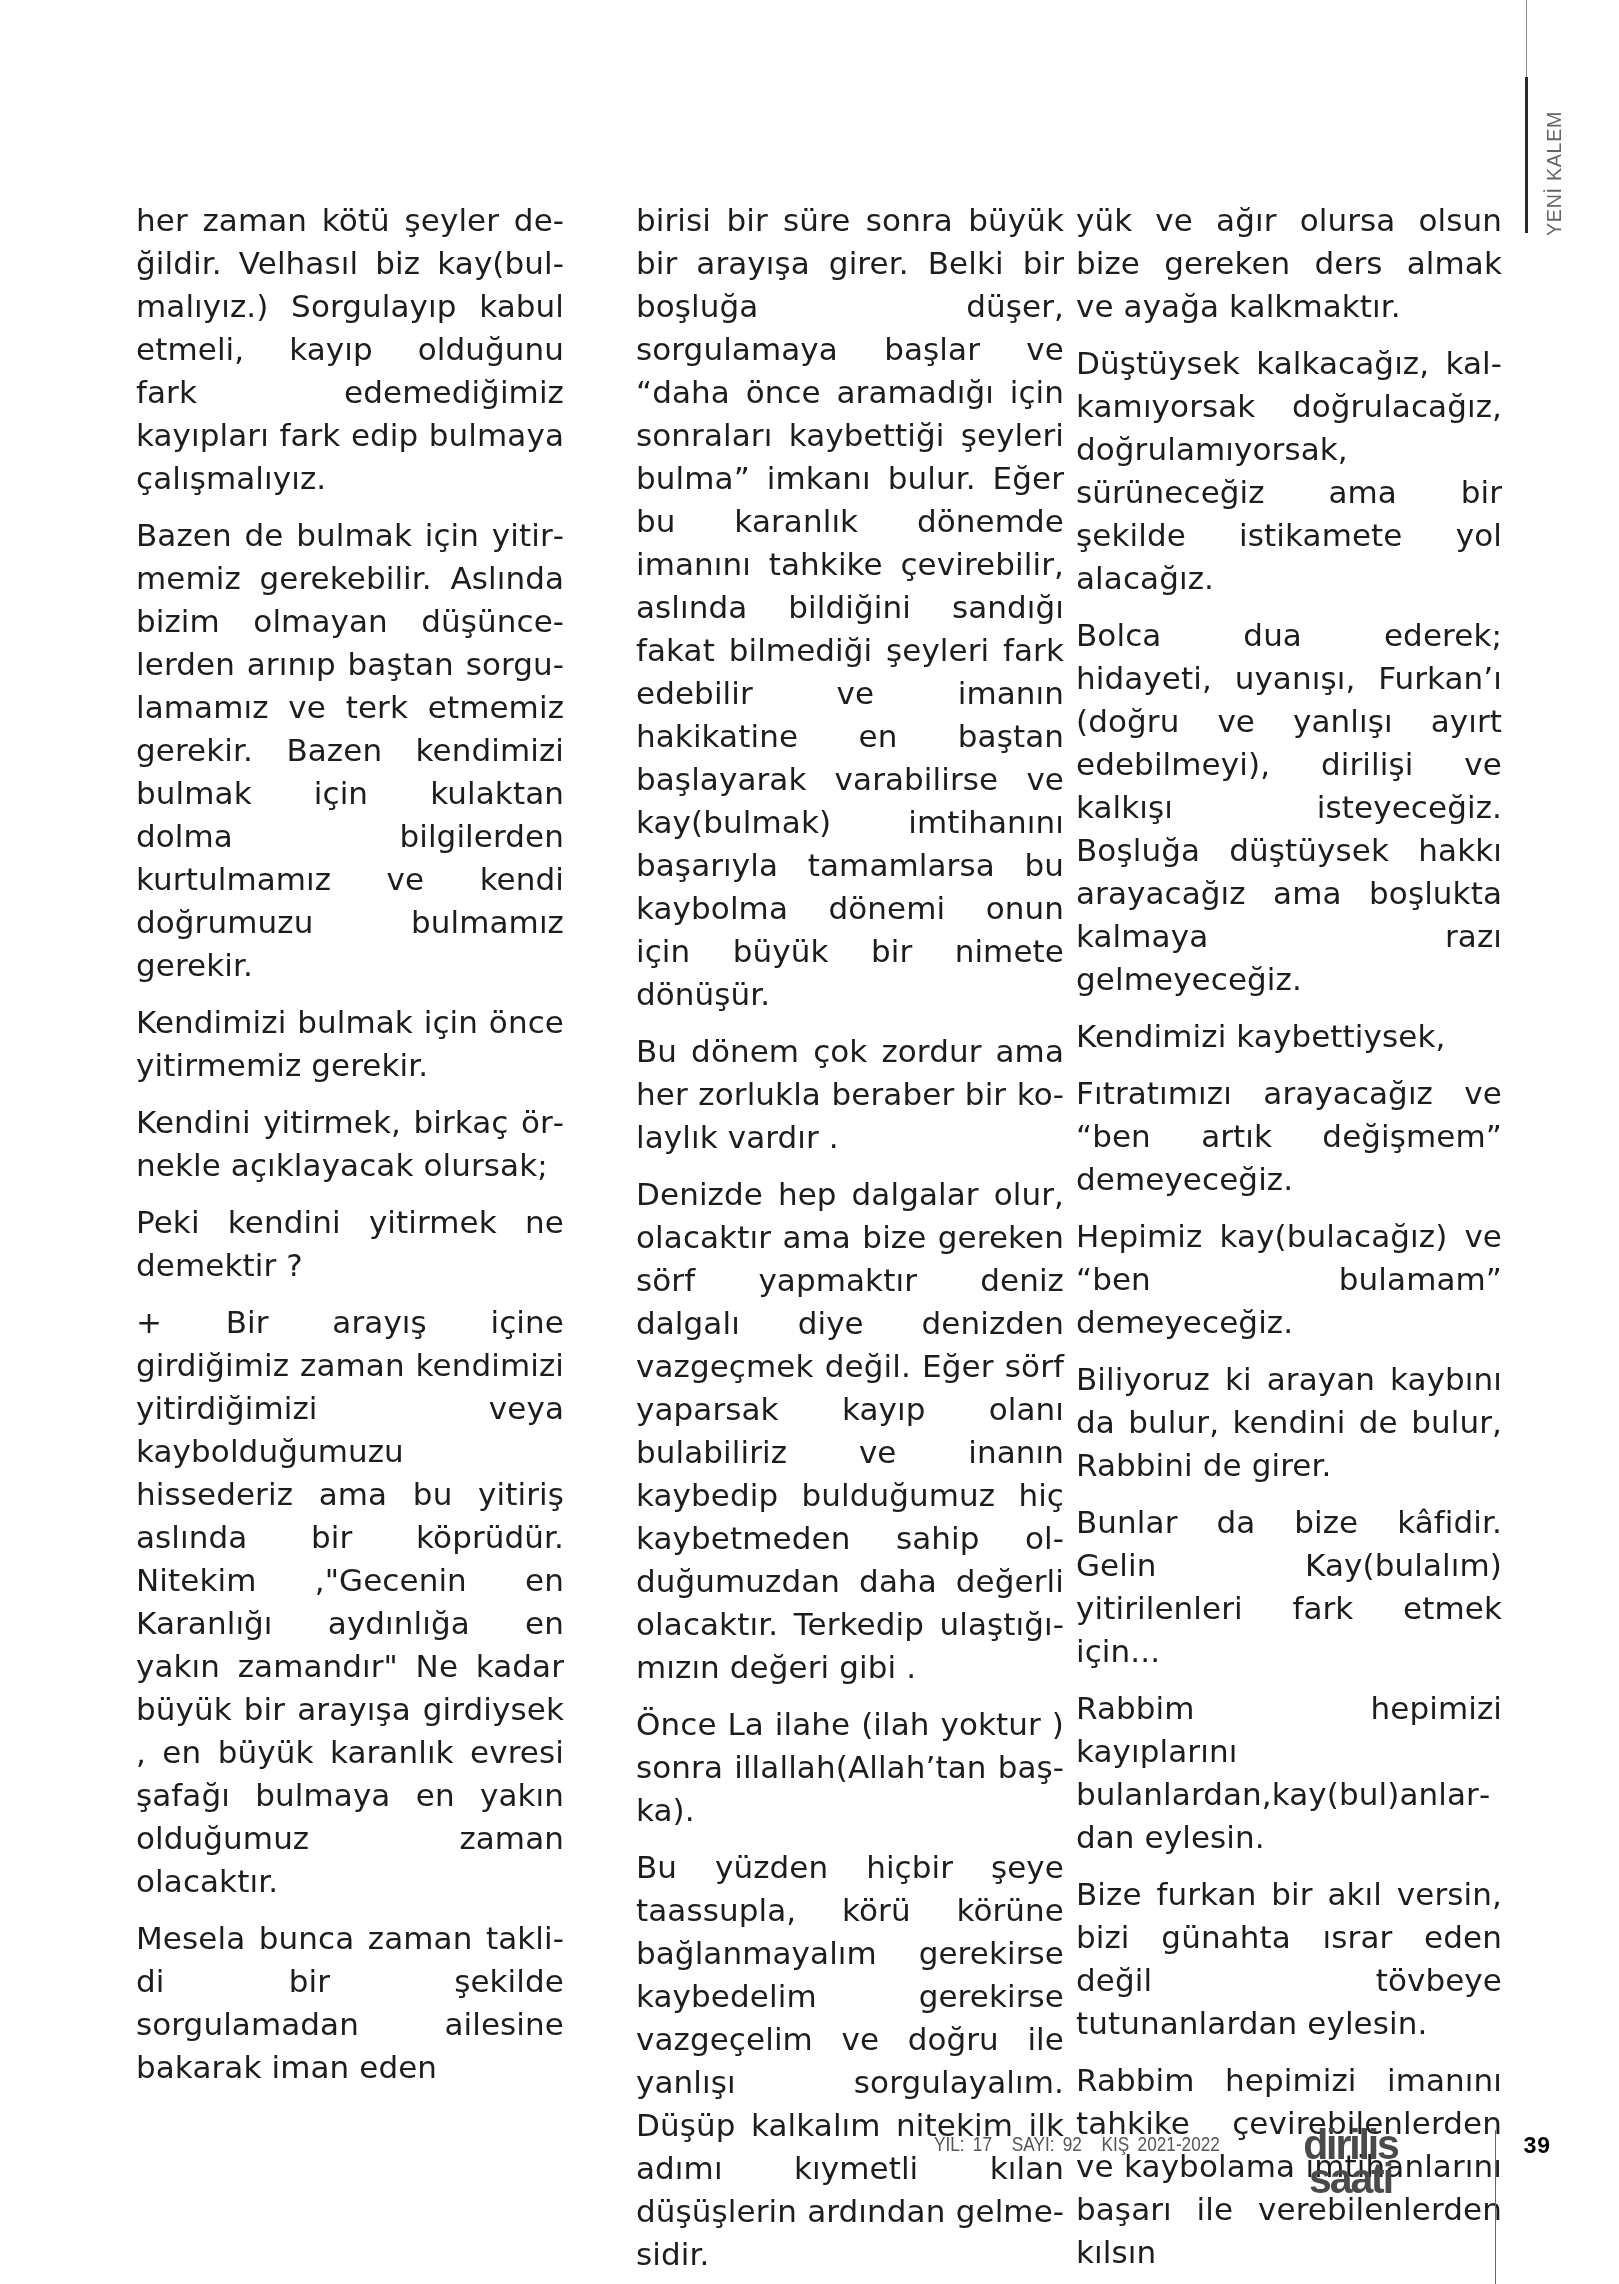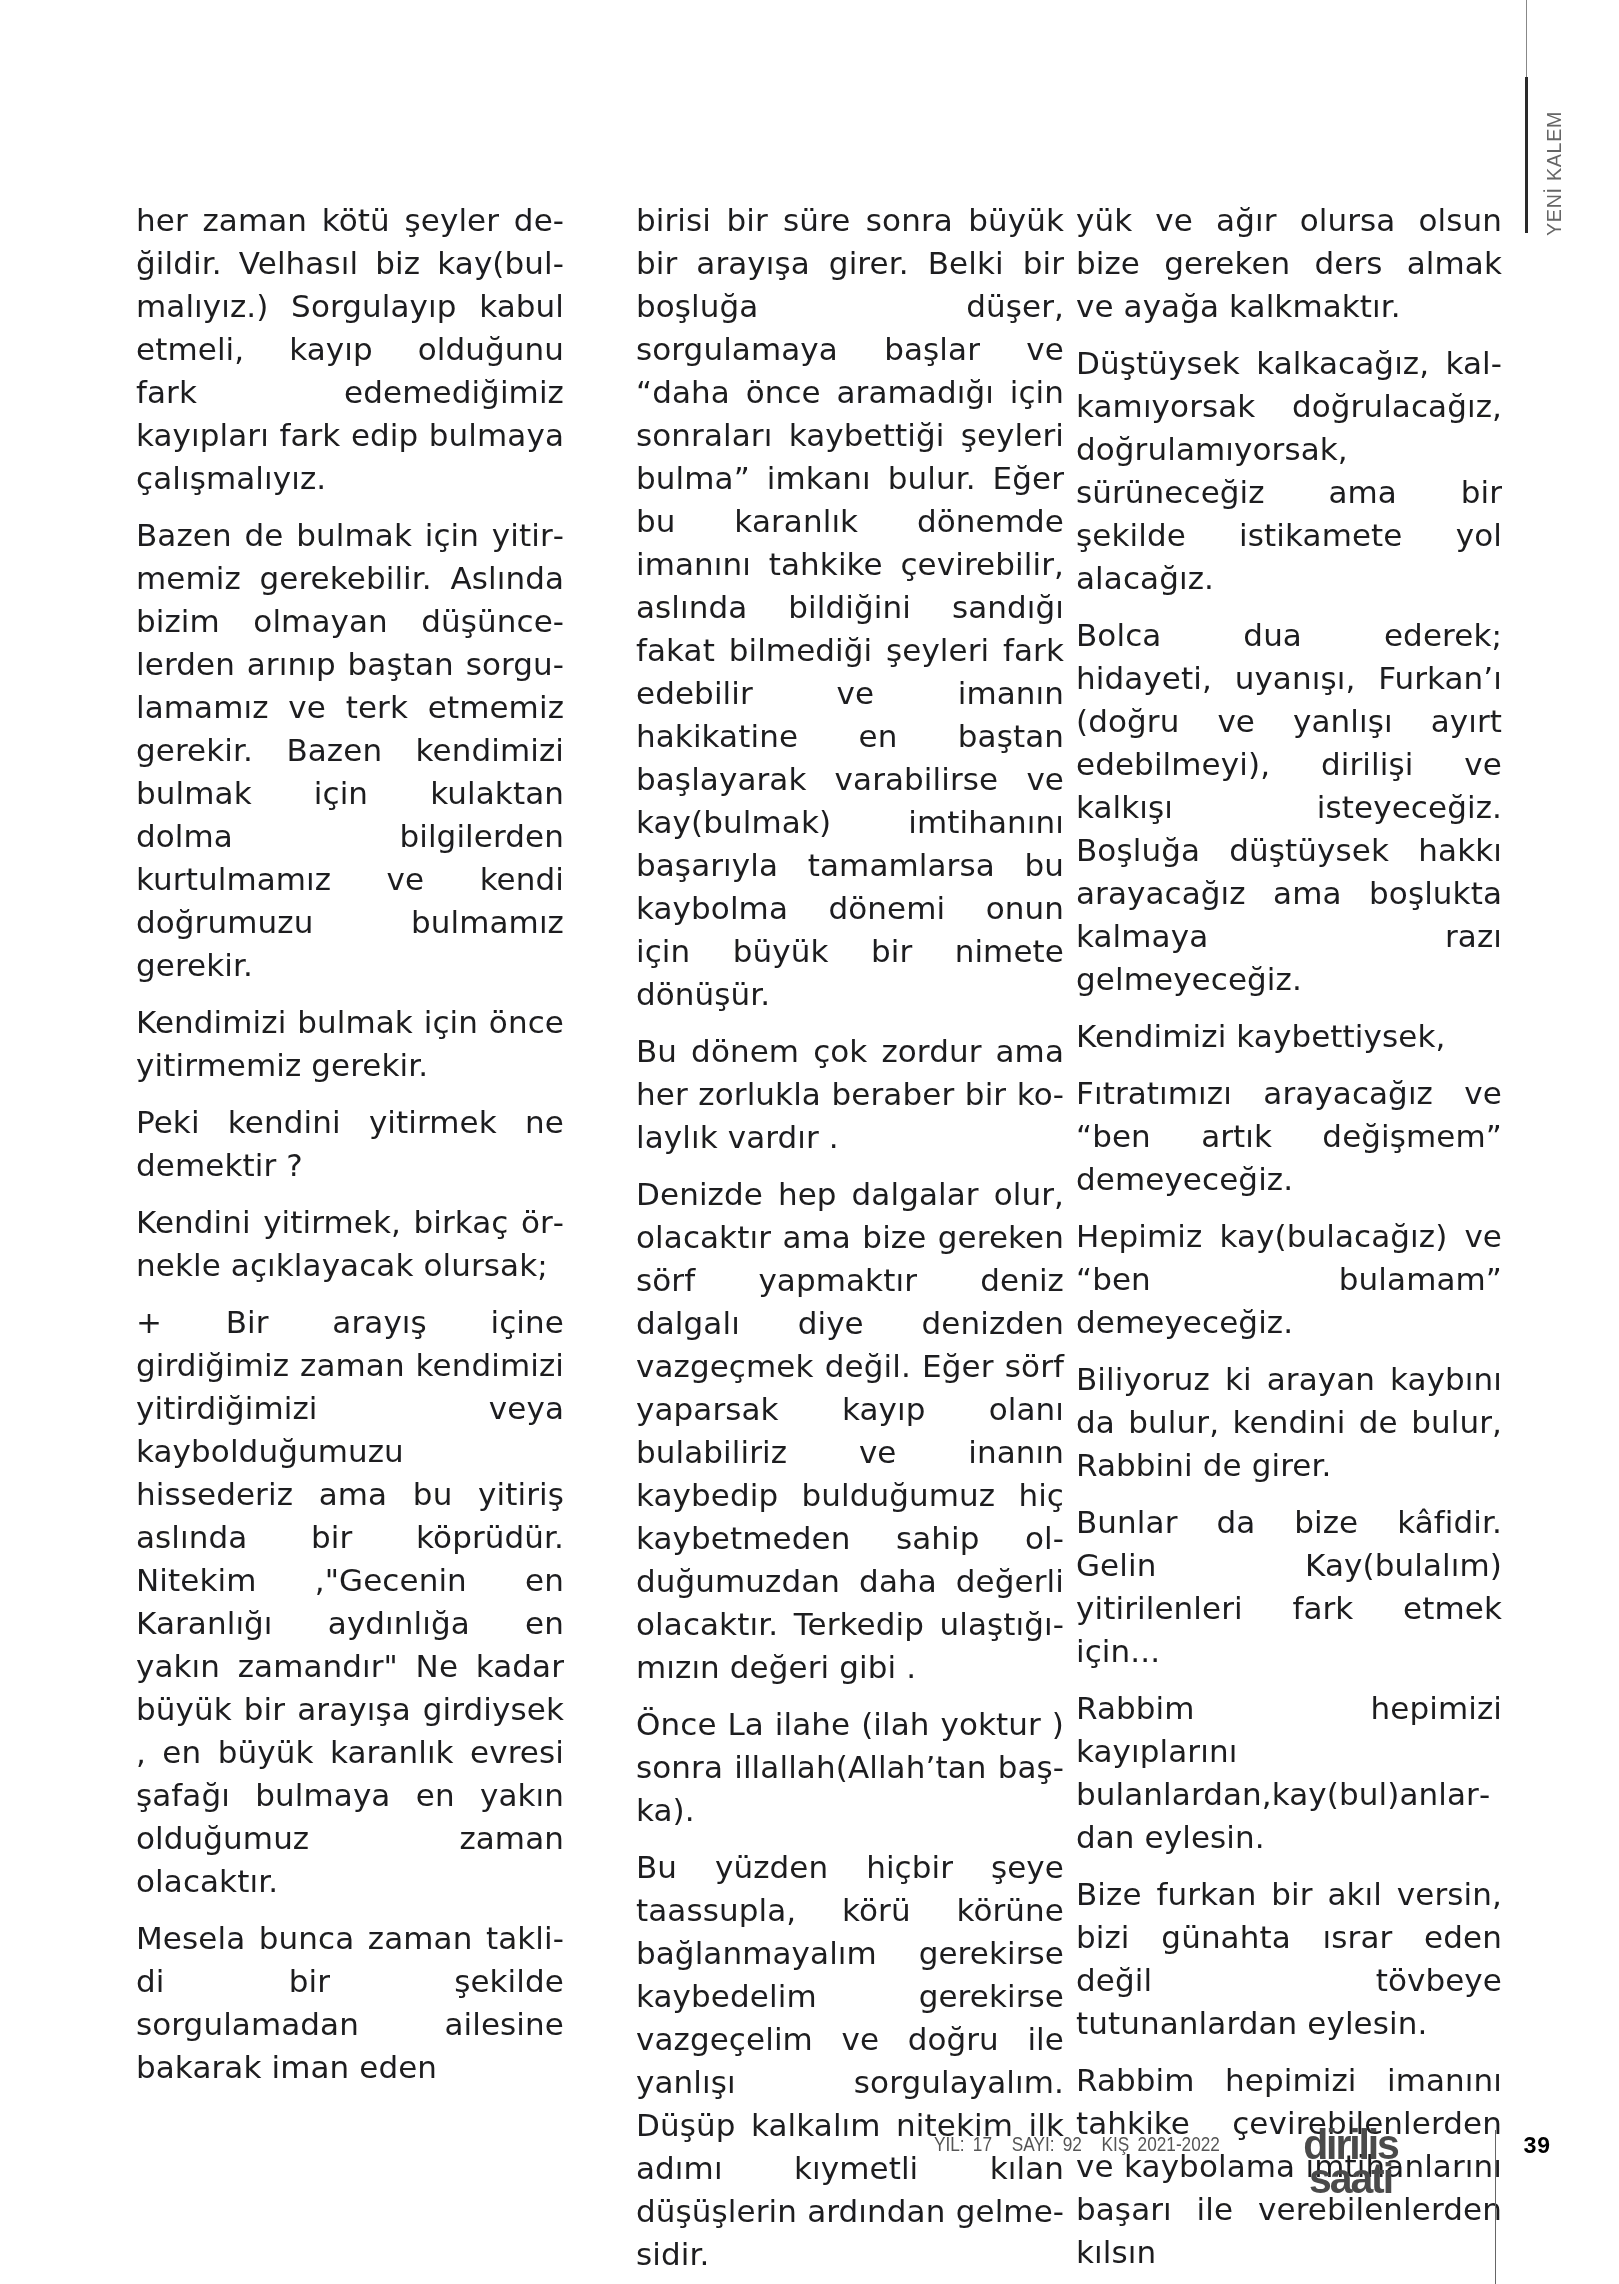--- a/index.html
+++ b/index.html
@@ -57,22 +57,22 @@
 <body>
 
 <div class="side-rule-thin"></div>
 <div class="side-rule-thick"></div>
 <div class="side-label">YENİ KALEM</div>
 
 <div class="column" id="col-1">
   <p>her zaman kötü şeyler de­ğildir. Velhasıl biz kay(bul­malıyız.) Sorgulayıp kabul etmeli, kayıp olduğunu fark edemediğimiz kayıpları fark edip bulmaya çalışmalıyız.</p>
   <p> Bazen de bulmak için yitir­memiz gerekebilir. Aslında bizim olmayan düşünce­lerden arınıp baştan sorgu­lamamız ve terk etmemiz gerekir. Bazen kendimizi bulmak için kulaktan dolma bilgilerden kurtulmamız ve kendi doğrumuzu bulmamız gerekir.</p>
   <p>Kendimizi bulmak için önce yitirmemiz gerekir.</p>
+  <p>Kendini yitirmek, birkaç ör­nekle açıklayacak olursak;</p>
   <p>Peki kendini yitirmek ne de­mektir ?</p>
-  <p>Kendini yitirmek, birkaç ör­nekle açıklayacak olursak;</p>
   <p>+ Bir arayış içine girdiğimiz zaman kendimizi yitirdiği­mizi veya kaybolduğumuzu hissederiz ama bu yitiriş as­lında bir köprüdür. Nitekim ,"Gecenin en Karanlığı ay­dınlığa en yakın zamandır" Ne kadar büyük bir arayışa girdiysek , en büyük karan­lık evresi şafağı bulmaya en yakın olduğumuz zaman olacaktır.</p>
   <p>Mesela bunca zaman takli­di bir şekilde sorgulamadan ailesine bakarak iman eden</p>
 </div>
 
 <div class="column" id="col-2">
   <p>birisi bir süre sonra büyük bir arayışa girer. Belki bir boşluğa düşer, sorgulamaya başlar ve “daha önce arama­dığı için sonraları kaybettiği şeyleri bulma” imkanı bulur. Eğer bu karanlık dönemde imanını tahkike çevirebilir, aslında bildiğini sandığı fakat bilmediği şeyleri fark edebi­lir ve imanın hakikatine en baştan başlayarak varabilir­se ve kay(bulmak) imtihanı­nı  başarıyla tamamlarsa bu kaybolma dönemi onun için büyük bir nimete dönüşür.</p>
   <p>Bu dönem çok zordur ama her zorlukla beraber bir ko­laylık vardır .</p>
   <p>Denizde hep dalgalar olur, olacaktır ama bize gereken sörf yapmaktır deniz dalga­lı diye denizden vazgeçmek değil. Eğer sörf yaparsak kayıp olanı bulabiliriz ve ina­nın kaybedip bulduğumuz hiç kaybetmeden sahip ol­duğumuzdan daha değerli olacaktır. Terkedip ulaştığı­mızın değeri gibi .</p>
   <p>Önce La ilahe (ilah yoktur ) sonra illallah(Allah’tan baş­ka).</p>
   <p>Bu yüzden hiçbir şeye taas­supla, körü körüne bağlan­mayalım gerekirse kaybe­delim gerekirse vazgeçelim ve doğru ile yanlışı sorgula­yalım. Düşüp kalkalım nite­kim ilk adımı kıymetli kılan düşüşlerin ardından gelme­sidir.</p>

